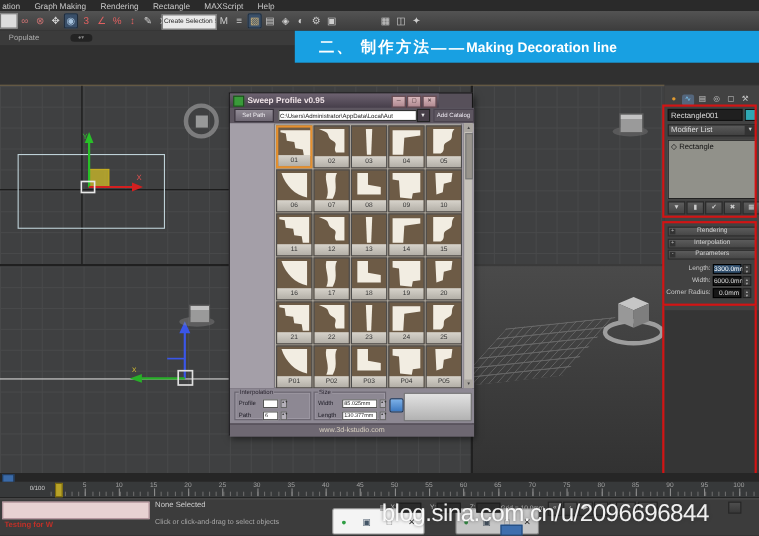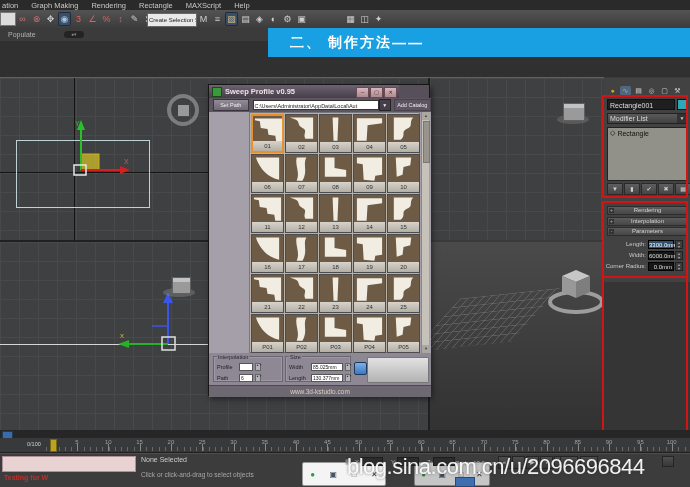--- a/index.html
+++ b/index.html
@@ -184,20 +184,21 @@
     </div>
 
   <div id="subbar" class="abs"></div>
   <div id="populate-bar" class="abs">
     <span id="populate-label">Populate</span>
     <span id="populate-pill">●▾</span>
   </div>
   <div id="banner" class="abs" style="background: rgb(24, 160, 226);">
     <span class="cn">二、 制作方法</span>
       <span class="cn">——</span>
+      <span class="en">Making Decoration line</span>
   </div>
 
   <div id="vp-tl" class="abs vp"></div>
   <div id="vp-bl" class="abs vp"></div>
   <div id="vp-tr" class="abs vp"></div>
   <div id="vp-br" class="abs"></div>
   <div id="vp-top-border" class="abs"></div>
   <div id="vp-div-h" class="abs"></div>
   <div id="vp-div-v" class="abs"></div>
 

